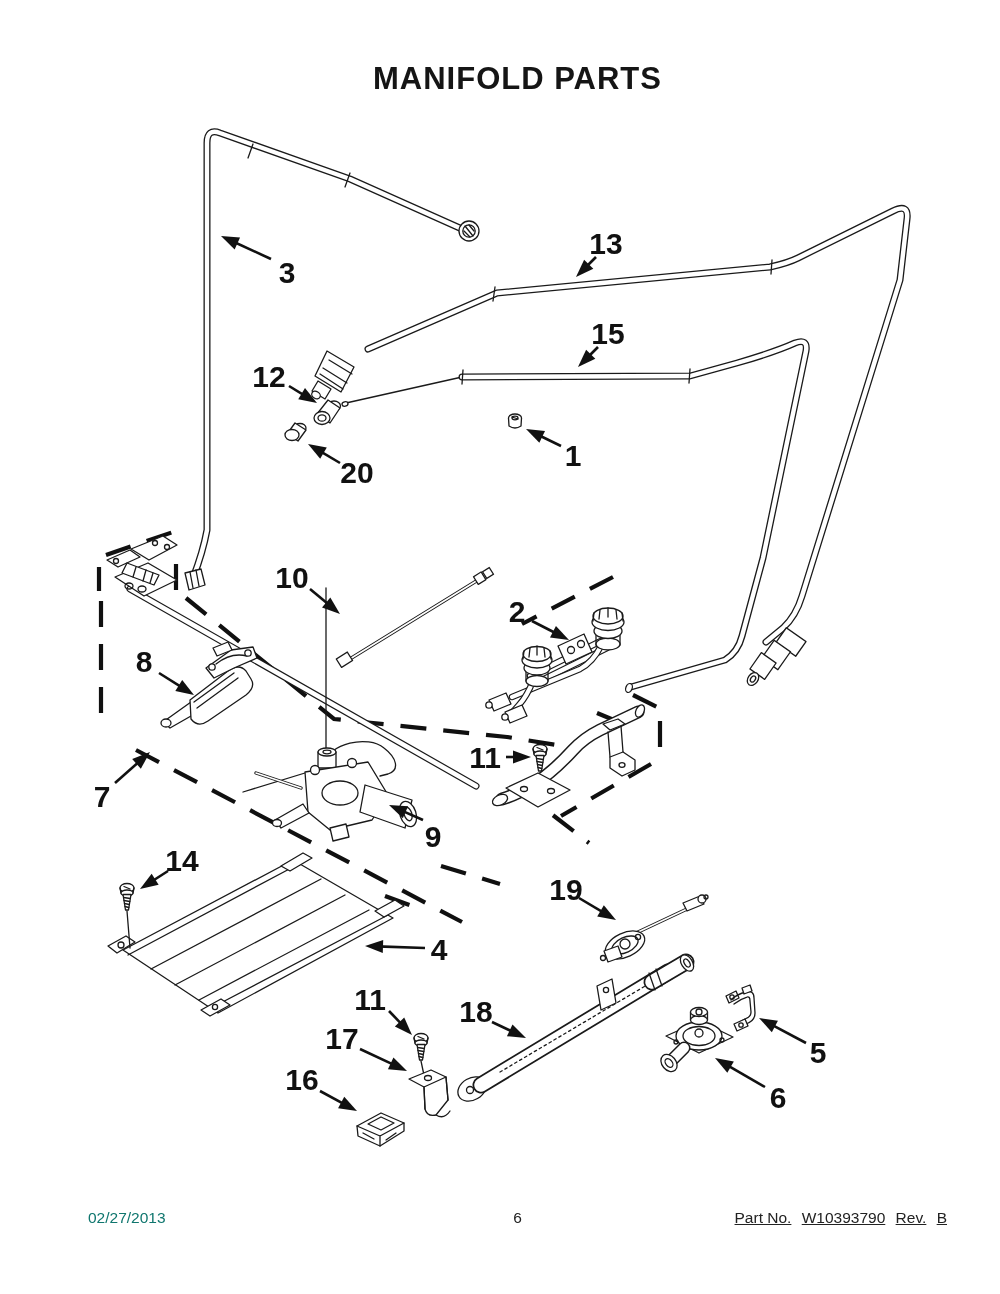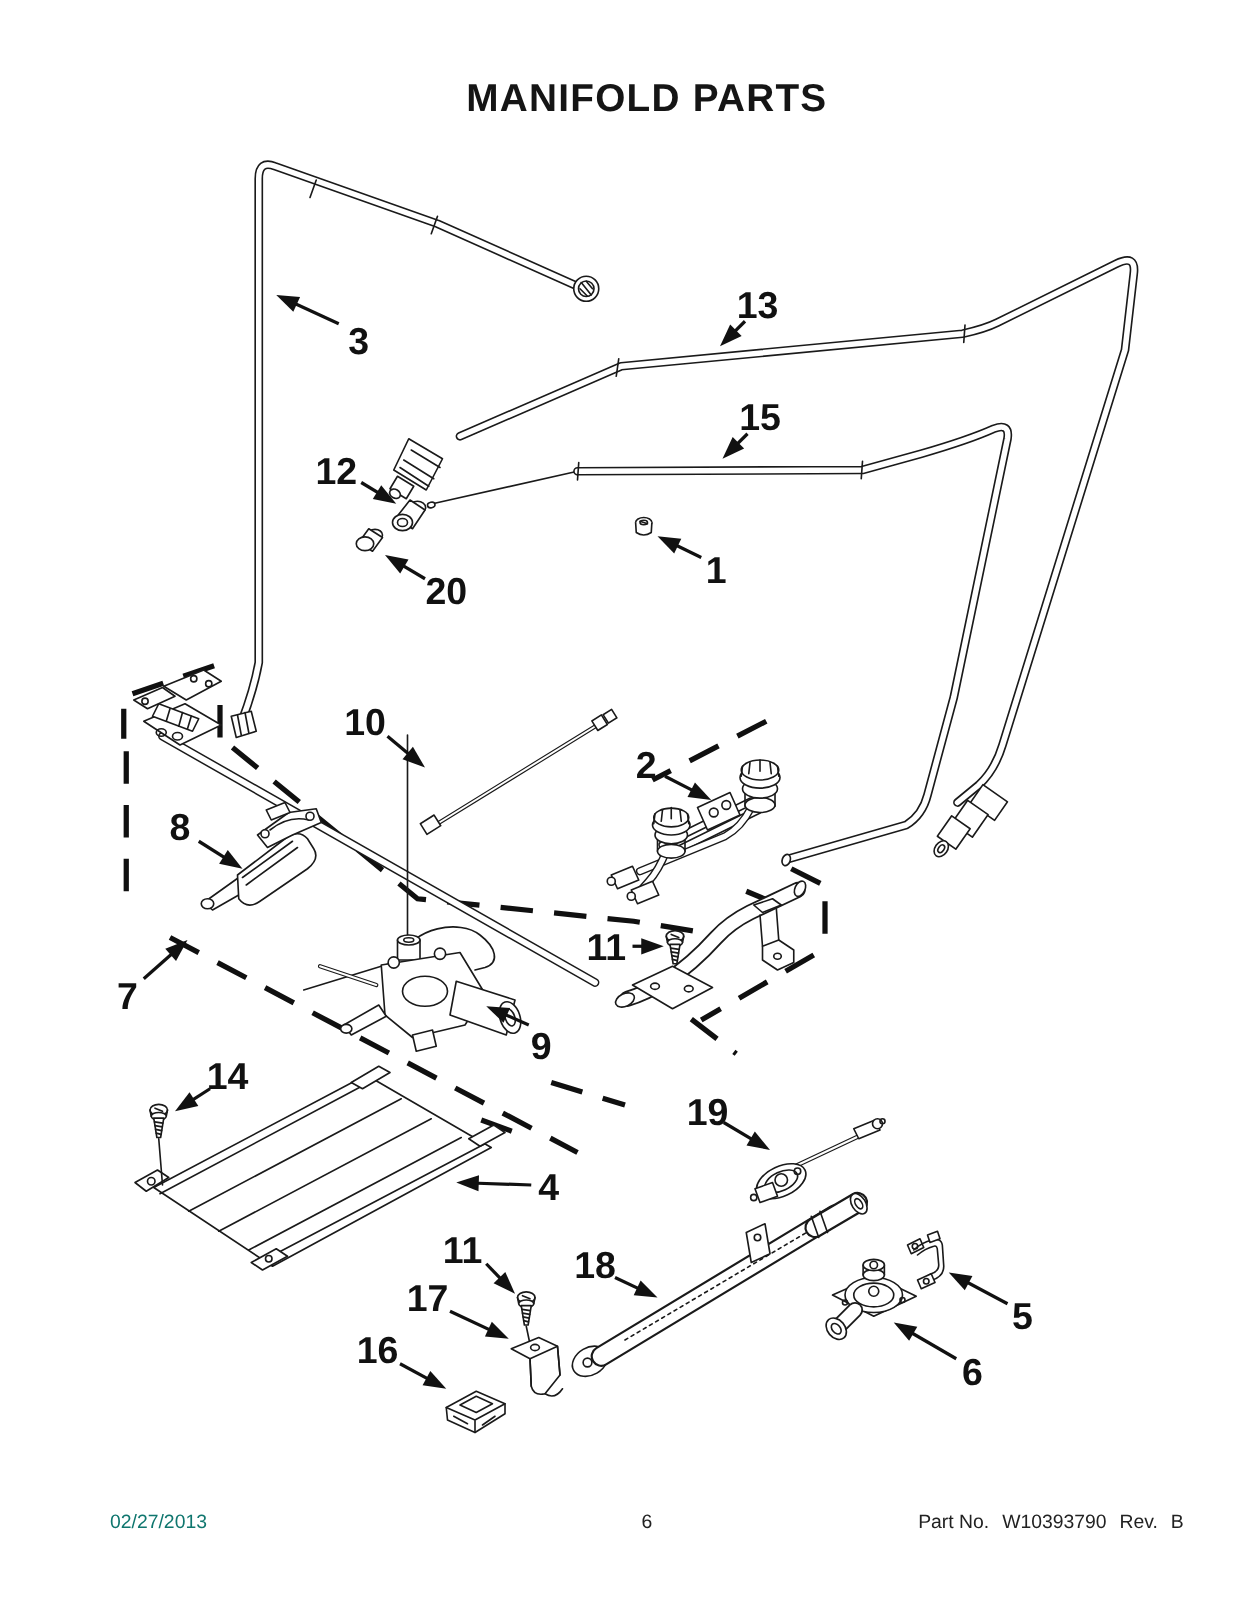--- a/index.html
+++ b/index.html
@@ -3,21 +3,21 @@
 <meta charset="utf-8">
 <style>
   html,body{margin:0;padding:0;background:#fff;}
   .page{position:relative;width:1000px;height:1294px;background:#ffffff;overflow:hidden;
         font-family:"Liberation Sans", sans-serif;color:#111;padding-left:35px;}
   .title{position:absolute;top:40px;left:0;width:100%;text-align:center;
          font-size:31px;font-weight:bold;letter-spacing:1px;color:#151515;}
   .footer-date{position:absolute;top:1209px;left:88px;font-size:15.5px;color:#0f766e;}
   .footer-page{position:absolute;top:1209px;left:0;width:100%;text-align:center;font-size:15.5px;color:#222;}
   .footer-part{position:absolute;top:1209px;right:88px;font-size:15.5px;color:#222;}
-  .footer-part span{margin-left:6px;}
+  .footer-part span{margin-left:6px;text-decoration:underline;}
   svg{position:absolute;top:0;left:0;}
   .ln{fill:none;stroke:#1a1a1a;stroke-width:1.3;stroke-linejoin:round;stroke-linecap:round;}
   .fw{fill:#ffffff;stroke:#1a1a1a;stroke-width:1.3;stroke-linejoin:round;}
   .dash{fill:none;stroke:#101010;stroke-width:4.2;stroke-dasharray:26 17;stroke-linecap:butt;}
   .t-out{fill:none;stroke:#1a1a1a;stroke-width:7;stroke-linejoin:round;stroke-linecap:round;}
   .t-in{fill:none;stroke:#ffffff;stroke-width:4.4;stroke-linejoin:round;stroke-linecap:round;}
   .m-out{fill:none;stroke:#1a1a1a;stroke-width:7;stroke-linecap:round;}
   .m-in{fill:none;stroke:#ffffff;stroke-width:4.6;stroke-linecap:round;}
   .p-out{fill:none;stroke:#1a1a1a;stroke-width:13;stroke-linejoin:round;stroke-linecap:round;}
   .p-in{fill:none;stroke:#ffffff;stroke-width:10;stroke-linejoin:round;stroke-linecap:round;}

